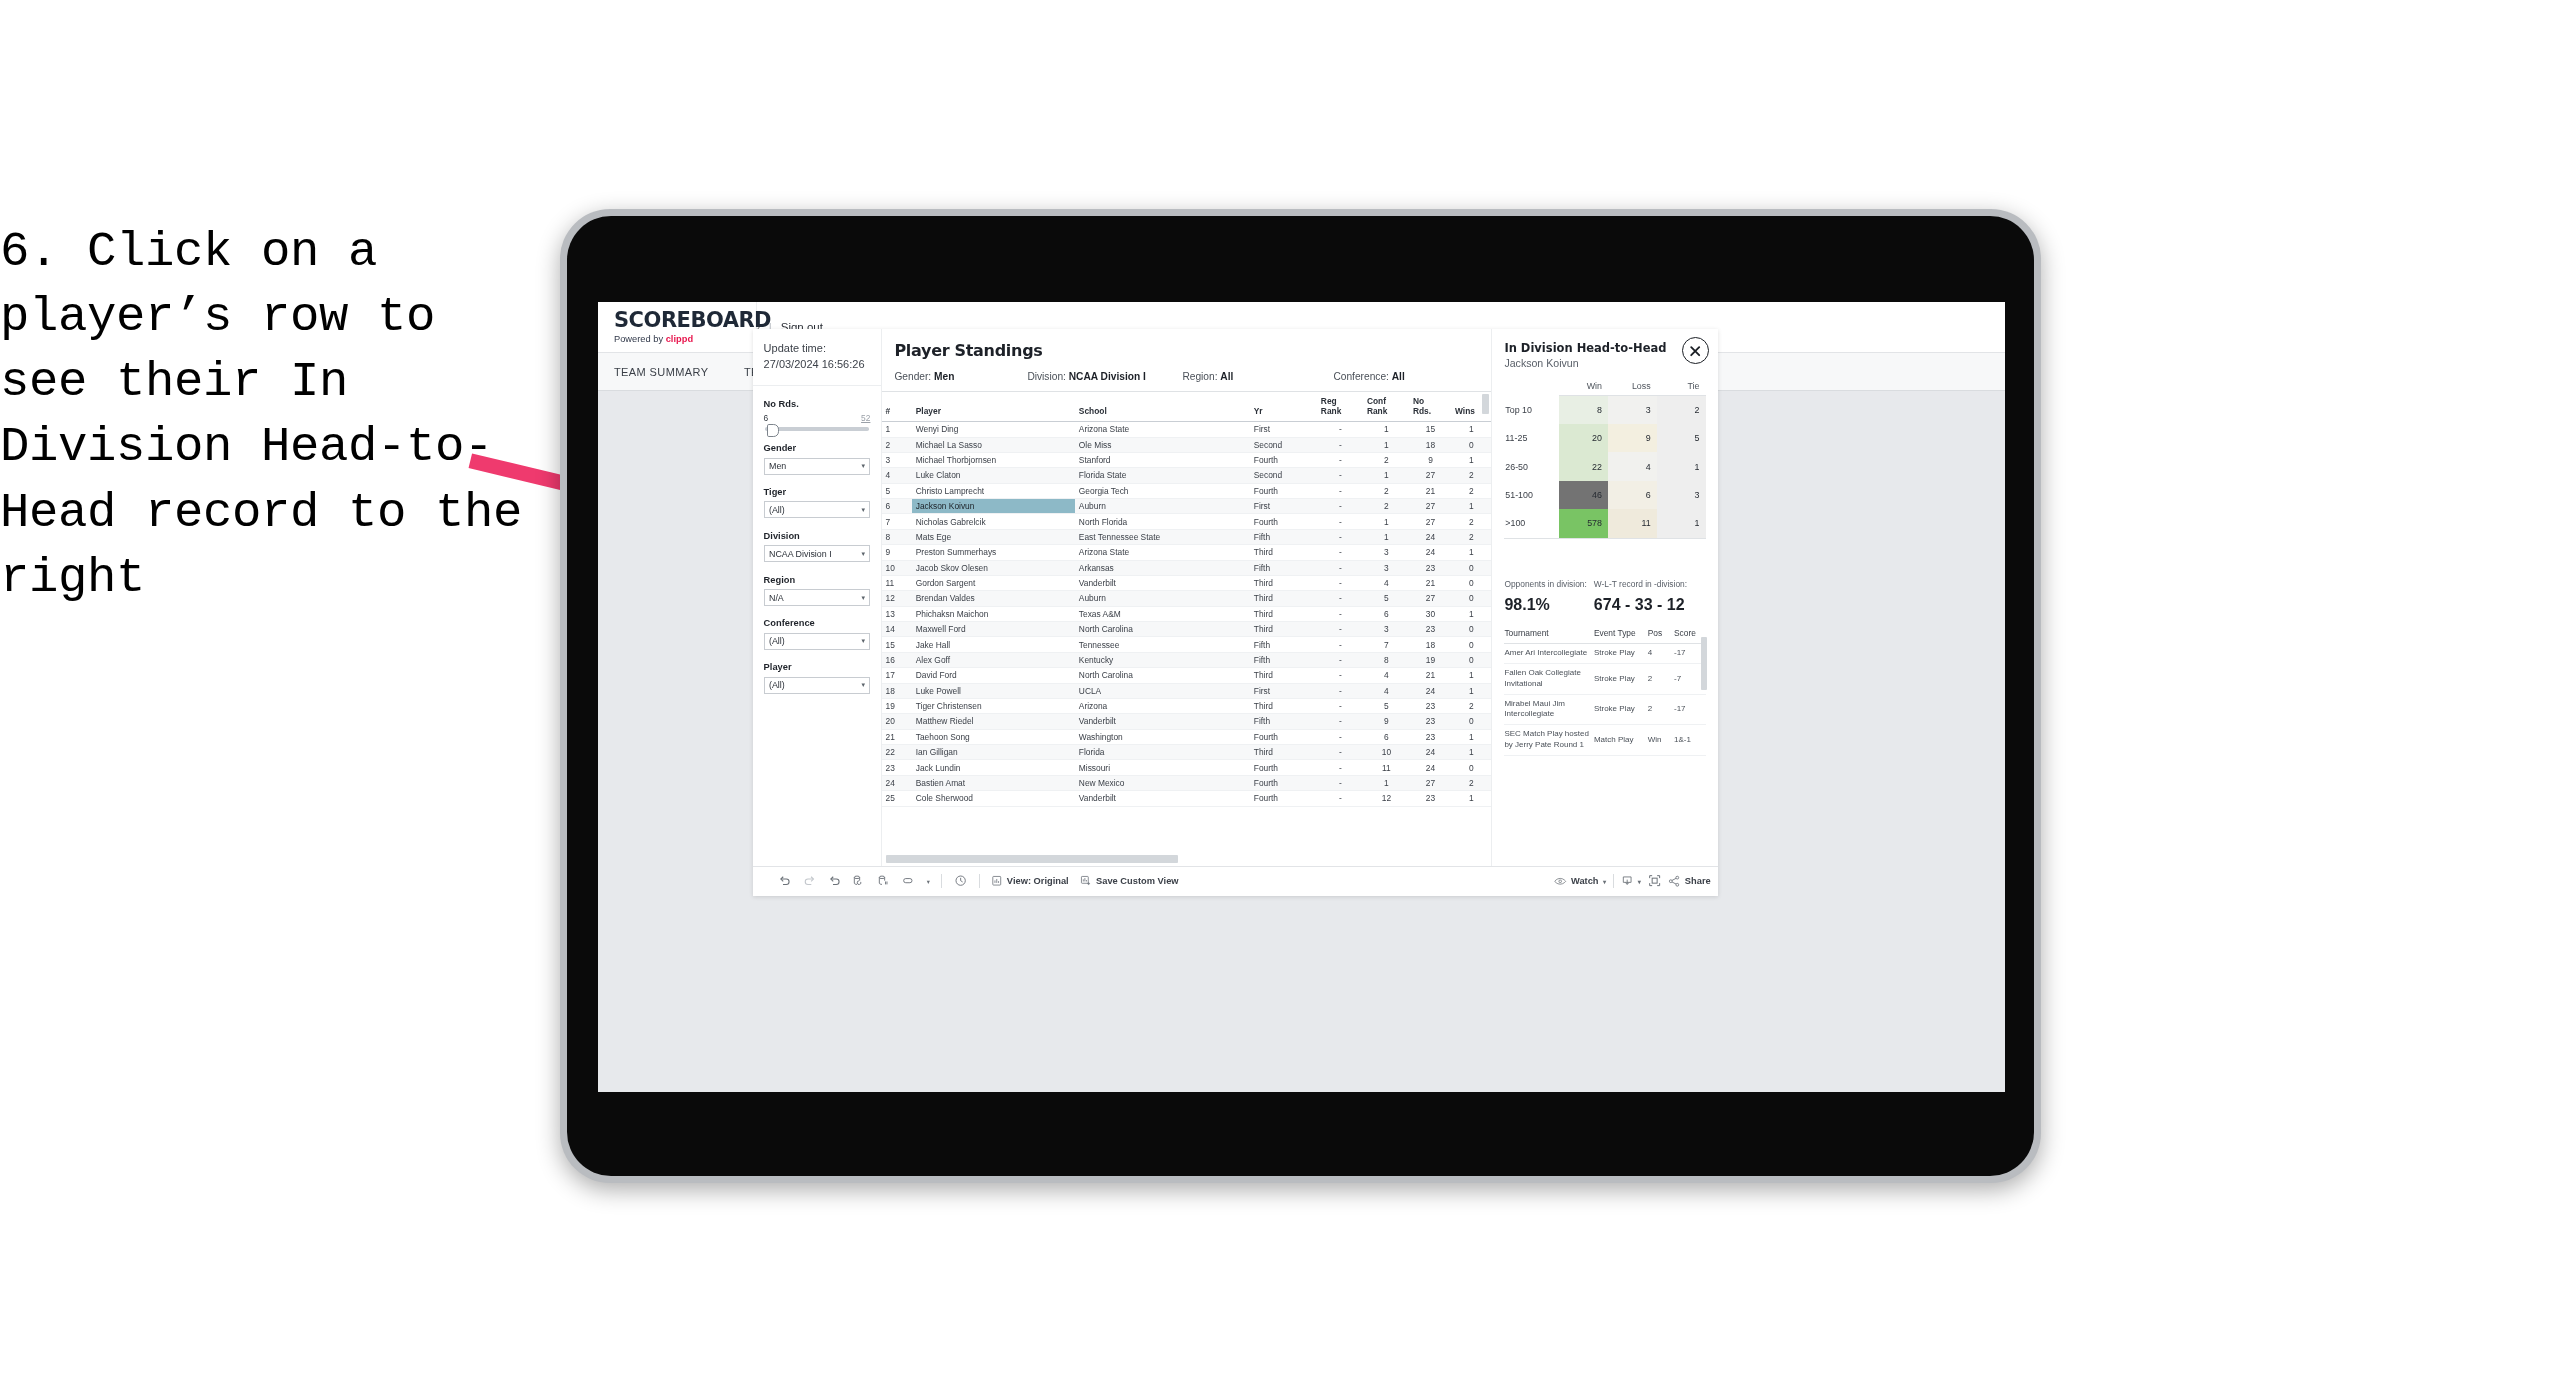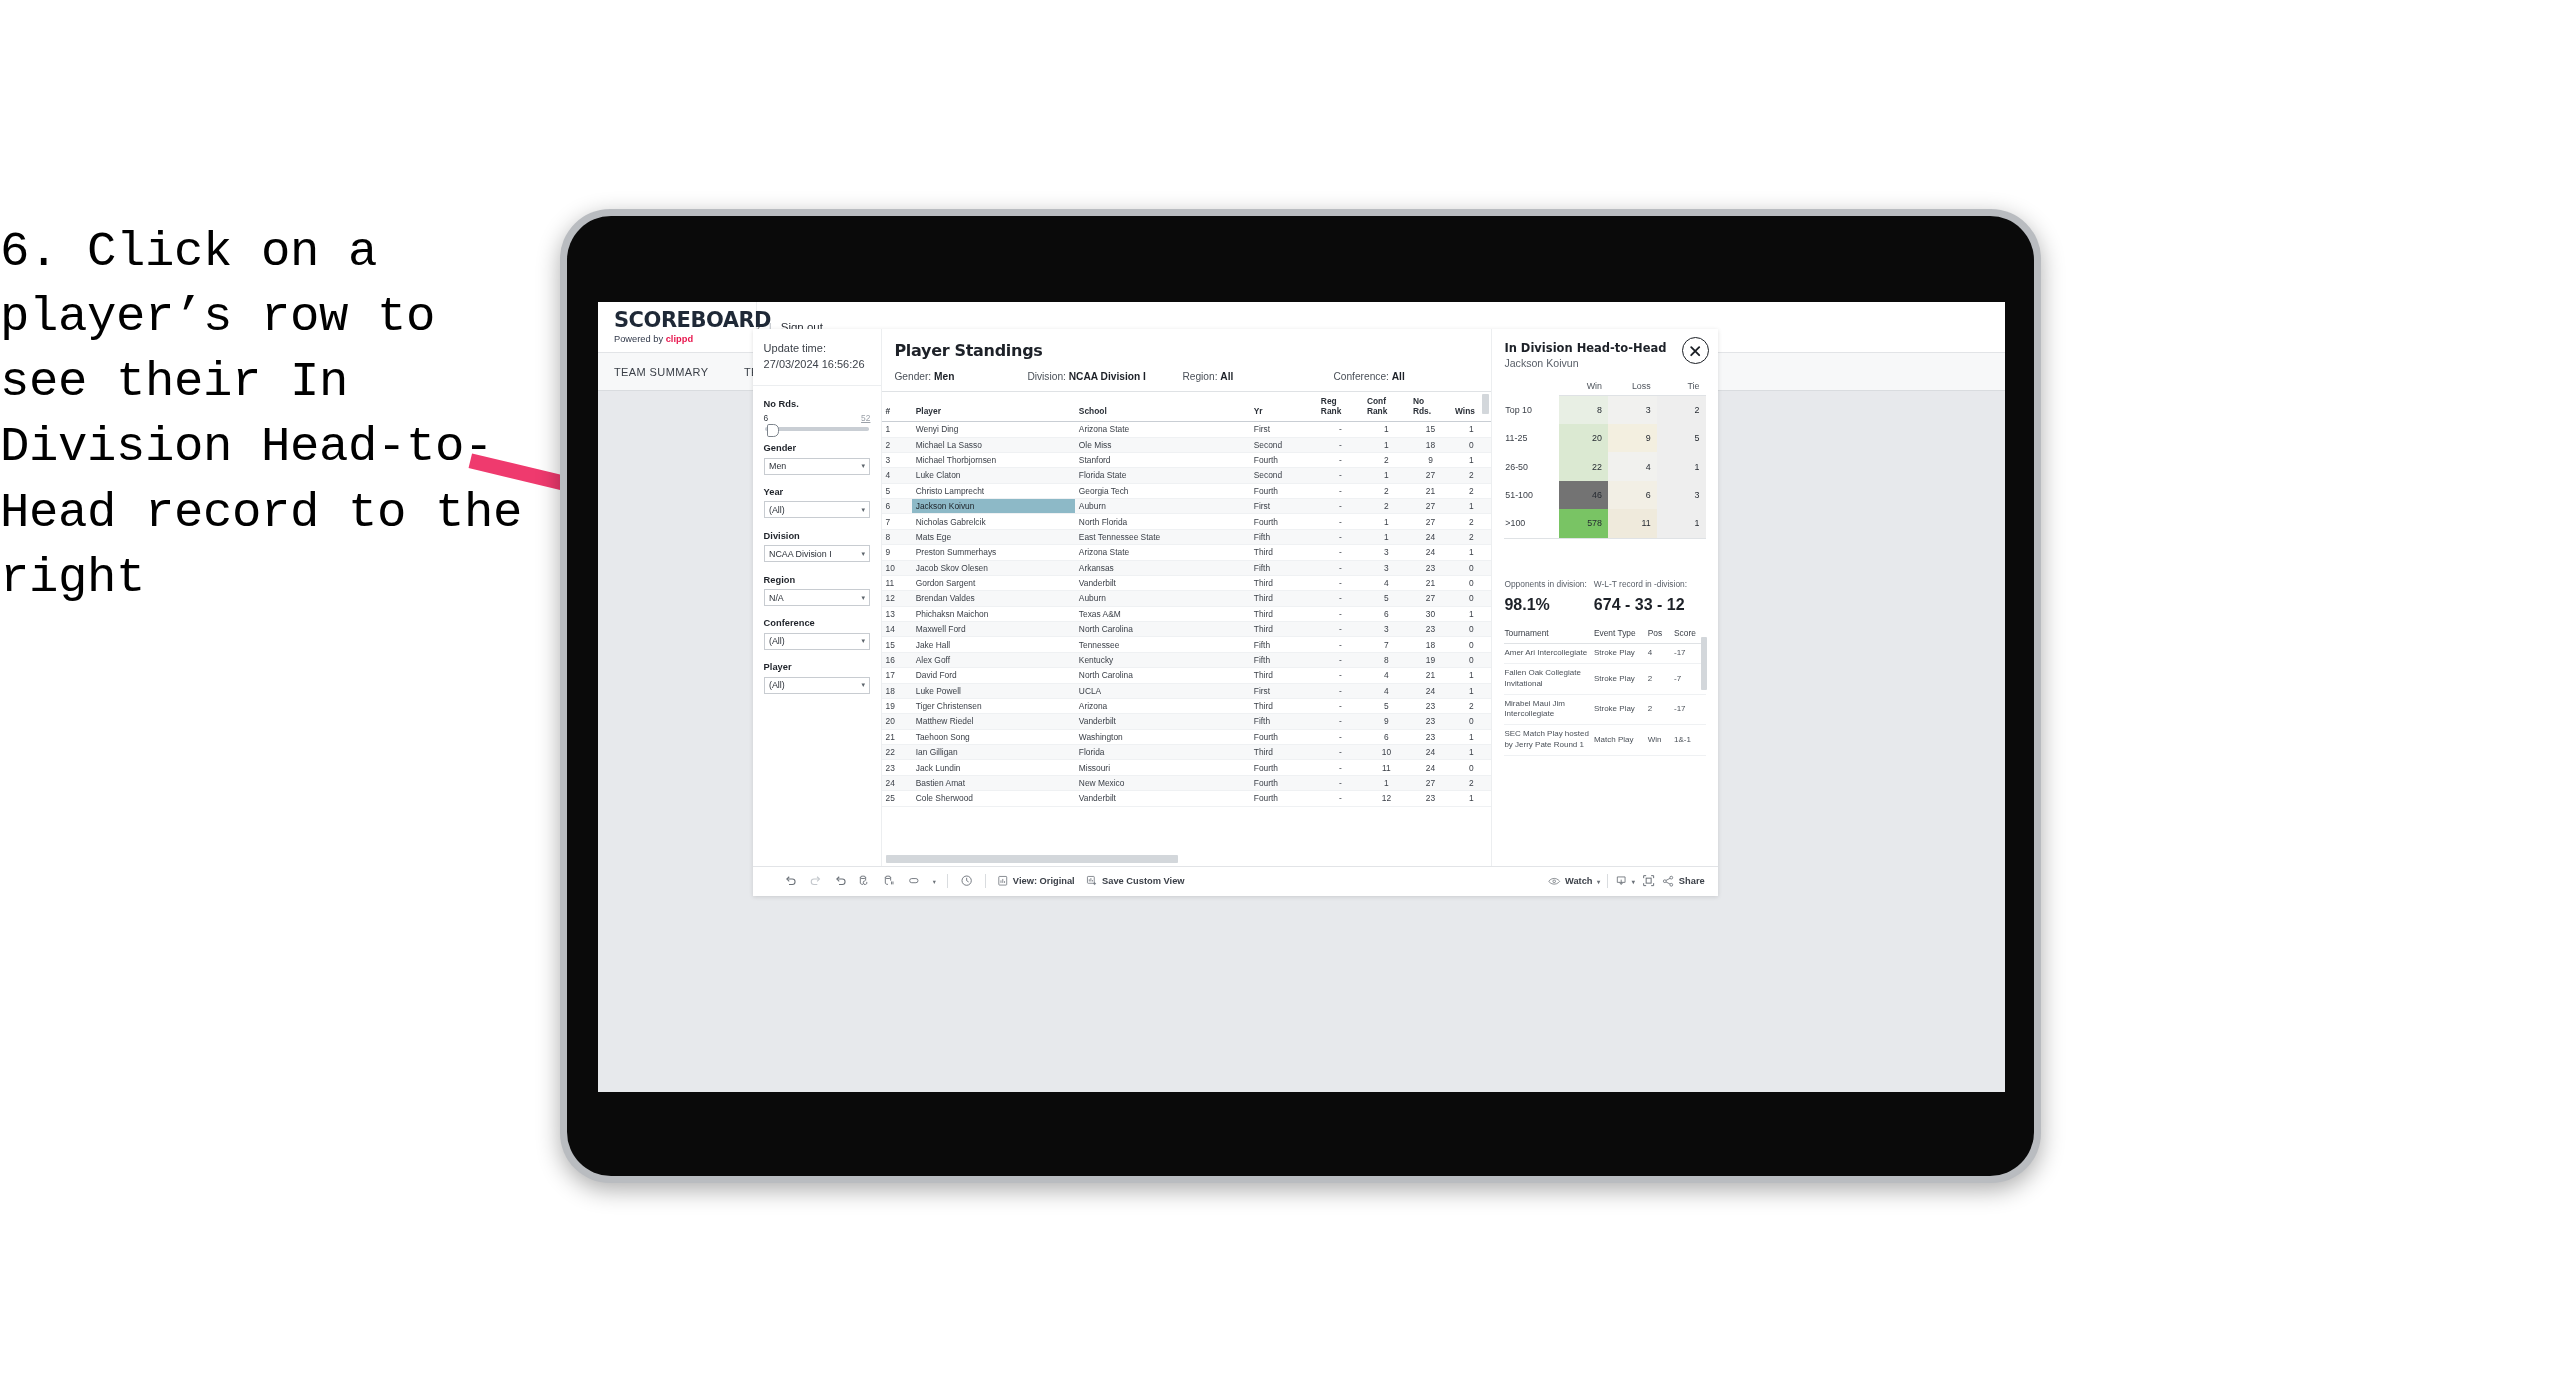--- a/index.html
+++ b/index.html
@@ -139,21 +139,21 @@
   table.tourn th{font-size:8.4px;color:#3c4149;font-weight:normal;text-align:left;padding:0 2.7px 5.3px 0;border-bottom:0.9px solid #dfe2e5;}
   table.tourn td{font-size:8px;color:#4a5058;padding:4.4px 2.7px 4.4px 0;border-bottom:0.9px solid #eff1f3;line-height:1.3;vertical-align:middle;}
   .tc-name{width:85px;}
   .tc-type{width:51px;}
   .tc-pos{width:25px;}
   .tc-score{width:30px;}
   .tourn-wrap{position:relative;margin-top:0;}
   .tourn-scroll{position:absolute;right:-1.8px;top:23px;width:6.2px;height:53px;background:#d3d7db;border-radius:0.9px;}
 
   
-  #dash-foot{height:30px;border-top:0.9px solid #e2e4e7;display:flex;align-items:center;padding:0 8px;box-sizing:border-box;}
+  #dash-foot{height:30px;border-top:0.9px solid #e2e4e7;display:flex;align-items:center;padding:0 2px;box-sizing:border-box;}
   .tb-left{display:flex;align-items:center;gap:11.5px;padding-left:23px;}
   .tb-right{margin-left:auto;display:flex;gap:7px;padding-right:5.3px;}
   .tb-ico{color:#6b7178;display:flex;align-items:center;}
   .tb-txt{font-size:9.3px;color:#3c4149;display:flex;align-items:center;gap:4.4px;font-weight:bold;}
   .tb-sep{width:0.9px;height:13.3px;background:#d9dcdf;}
   .tb-caret{font-size:6.2px;color:#6b7178;}
 </style>
 </head>
 <body>
 
@@ -218,21 +218,21 @@
         </div>
 
         <div class="rail-block">
           <div class="rail-label">Gender</div>
           <div class="sel">
             <span>Men</span>
             <span class="caret">▾</span>
           </div>
         </div>
         <div class="rail-block">
-          <div class="rail-label">Year</div>
+          <div class="rail-label">Tiger</div>
           <div class="sel">
             <span>(All)</span>
             <span class="caret">▾</span>
           </div>
         </div>
         <div class="rail-block">
           <div class="rail-label">Division</div>
           <div class="sel">
             <span>NCAA Division I</span>
             <span class="caret">▾</span>

